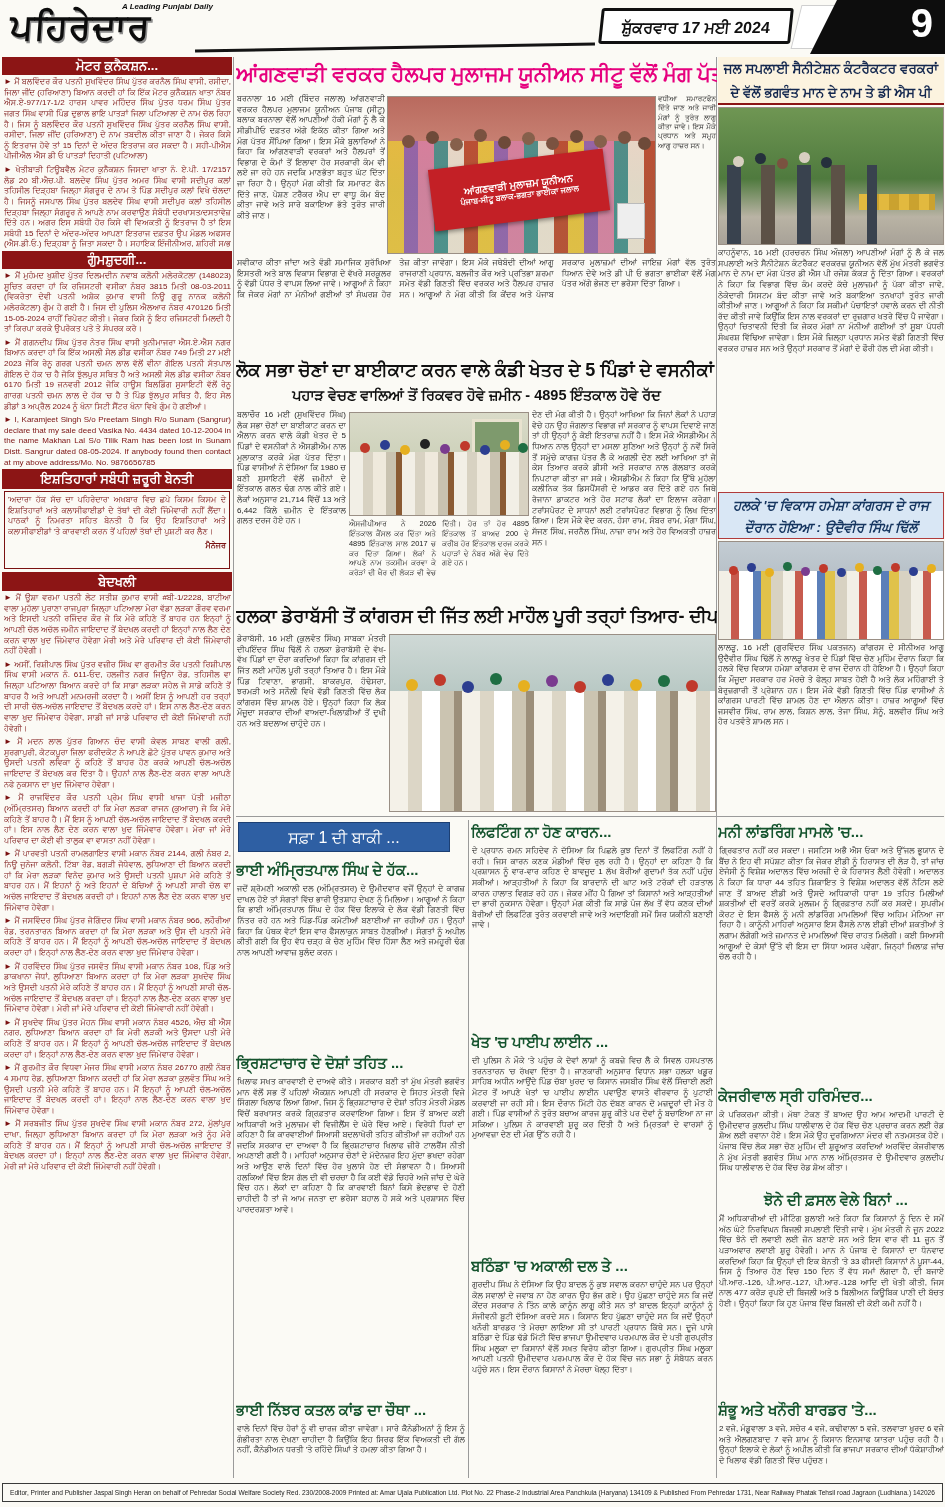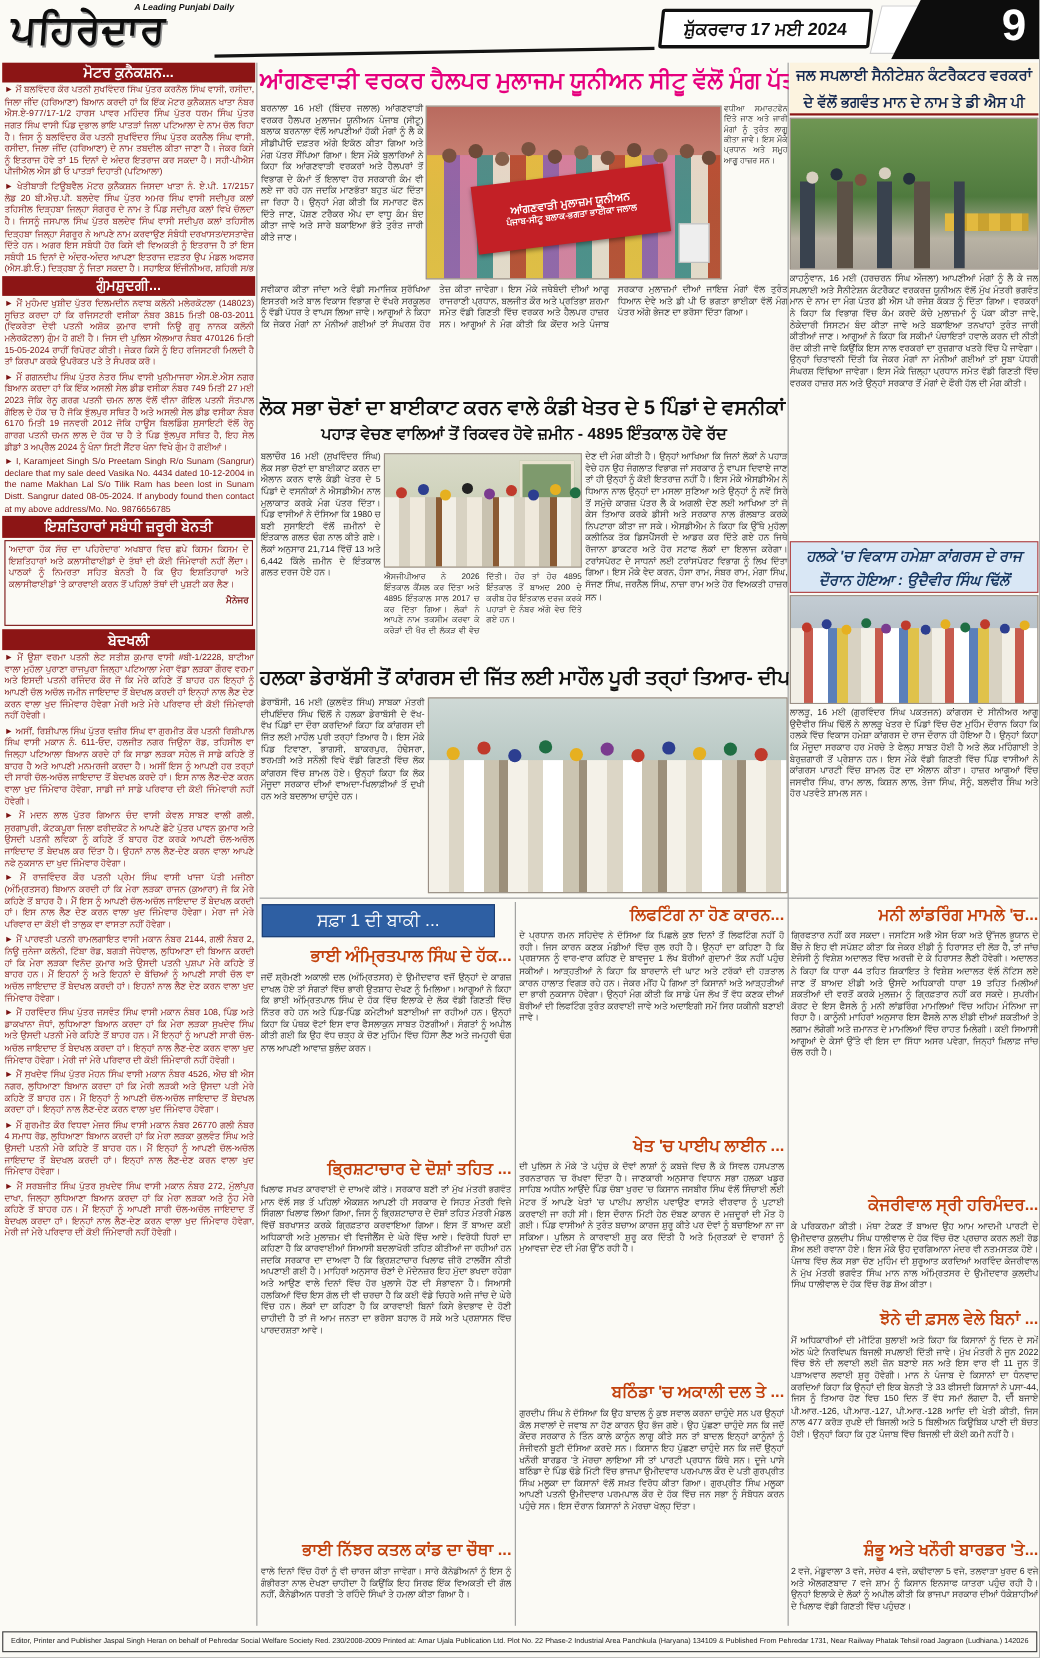--- a/index.html
+++ b/index.html
@@ -6,21 +6,21 @@
   .page{position:relative;width:945px;height:1507px;background:#fbfaf5;overflow:hidden;
         font-family:"Liberation Sans","DejaVu Sans",sans-serif;}
   .abs{position:absolute;box-sizing:border-box;}
   .bt{font-size:8px;line-height:1.33;text-align:justify;color:#1c1c1c;overflow:hidden;}
   .bt-sm{font-size:7.2px;line-height:1.3;}
   .cls{color:#7a1111;}
   .cls p{margin:0 0 3px 0;}
   .sechead{background:#8c1515;color:#fff;font-weight:bold;font-size:13px;text-align:center;overflow:hidden;}
   .h-mag{color:#e6007e;font-weight:bold;font-size:21px;text-align:center;white-space:nowrap;overflow:hidden;}
   .h-blk{color:#101010;font-weight:bold;text-align:center;white-space:nowrap;overflow:hidden;}
-  .conthead{font-weight:bold;font-size:15px;color:#c2410c;text-align:right;white-space:nowrap;overflow:hidden;}
+  .conthead{font-weight:bold;font-size:15px;color:#14532d;text-align:left;white-space:nowrap;overflow:hidden;}
   .rule-v{background:#9a9a9a;width:1px;}
   .rule-h{background:#9a9a9a;height:1px;}
   .photo{overflow:hidden;border:1px solid #9a8f85;background:#cbc6ba;}
   .ph-layer{position:absolute;}
   .banner{position:absolute;background:#c32026;transform:rotate(-7deg);color:#fff;font-weight:bold;
           display:flex;flex-direction:column;justify-content:center;text-align:center;
           box-shadow:0 2px 4px rgba(0,0,0,.4);}
   .mast-logo{font-weight:bold;font-size:36px;color:#0c0c0c;letter-spacing:1px;transform:skewX(-4deg);
              text-shadow:1.5px 1.5px 0 #8f8f8f;white-space:nowrap;}
   .mast-tag{font-size:8px;font-style:italic;font-weight:bold;color:#111;white-space:nowrap;}
@@ -87,20 +87,21 @@
 
   <div class="abs sechead" style="left:2px;top:572px;width:230px;height:19px;line-height:19px;">
     <span>ਬੇਦਖਲੀ</span>
   </div>
   <div class="abs bt cls" style="left:4px;top:593px;width:227px;height:883px;">
     <p>► ਮੈਂ ਊਸ਼ਾ ਵਰਮਾ ਪਤਨੀ ਲੇਟ ਸਤੀਸ਼ ਕੁਮਾਰ ਵਾਸੀ #ਬੀ-1/2228, ਬਾਟੀਆ ਵਾਲਾ ਮੁਹੱਲਾ ਪੁਰਾਣਾ ਰਾਜਪੁਰਾ ਜਿਲ੍ਹਾ ਪਟਿਆਲਾ ਮੇਰਾ ਵੱਡਾ ਲੜਕਾ ਗੌਰਵ ਵਰਮਾ ਅਤੇ ਇਸਦੀ ਪਤਨੀ ਰਜਿੰਦਰ ਕੌਰ ਜੋ ਕਿ ਮੇਰੇ ਕਹਿਣੇ ਤੋਂ ਬਾਹਰ ਹਨ ਇਨ੍ਹਾਂ ਨੂੰ ਆਪਣੀ ਚੱਲ ਅਚੱਲ ਜਮੀਨ ਜਾਇਦਾਦ ਤੋਂ ਬੇਦਖਲ ਕਰਦੀ ਹਾਂ ਇਨ੍ਹਾਂ ਨਾਲ ਲੈਣ ਦੇਣ ਕਰਨ ਵਾਲਾ ਖੁਦ ਜਿੰਮੇਵਾਰ ਹੋਵੇਗਾ ਮੇਰੀ ਅਤੇ ਮੇਰੇ ਪਰਿਵਾਰ ਦੀ ਕੋਈ ਜਿੰਮੇਵਾਰੀ ਨਹੀਂ ਹੋਵੇਗੀ।</p>
     <p>► ਅਸੀਂ, ਰਿਸ਼ੀਪਾਲ ਸਿੰਘ ਪੁੱਤਰ ਵਜ਼ੀਰ ਸਿੰਘ ਵਾ ਗੁਰਮੀਤ ਕੌਰ ਪਤਨੀ ਰਿਸ਼ੀਪਾਲ ਸਿੰਘ ਵਾਸੀ ਮਕਾਨ ਨੰ. 611-ਓਦ, ਹਲਜੀਤ ਨਗਰ ਜਿਉਨਾ ਰੋਡ, ਤਹਿਸੀਲ ਵਾ ਜਿਲ੍ਹਾ ਪਟਿਆਲਾ ਬਿਆਨ ਕਰਦੇ ਹਾਂ ਕਿ ਸਾਡਾ ਲੜਕਾ ਸਹੇਲ ਜੋ ਸਾਡੇ ਕਹਿਣੇ ਤੋਂ ਬਾਹਰ ਹੈ ਅਤੇ ਆਪਣੀ ਮਨਮਰਜੀ ਕਰਦਾ ਹੈ। ਅਸੀਂ ਇਸ ਨੂੰ ਆਪਣੀ ਹਰ ਤਰ੍ਹਾਂ ਦੀ ਸਾਰੀ ਚੱਲ-ਅਚੱਲ ਜਾਇਦਾਦ ਤੋਂ ਬੇਦਖਲ ਕਰਦੇ ਹਾਂ। ਇਸ ਨਾਲ ਲੈਣ-ਦੇਣ ਕਰਨ ਵਾਲਾ ਖੁਦ ਜਿੰਮੇਵਾਰ ਹੋਵੇਗਾ, ਸਾਡੀ ਜਾਂ ਸਾਡੇ ਪਰਿਵਾਰ ਦੀ ਕੋਈ ਜਿੰਮੇਵਾਰੀ ਨਹੀਂ ਹੋਵੇਗੀ।</p>
     <p>► ਮੈਂ ਮਦਨ ਲਾਲ ਪੁੱਤਰ ਗਿਆਨ ਚੰਦ ਵਾਸੀ ਕੇਵਲ ਸਾਬਣ ਵਾਲੀ ਗਲੀ, ਸੁਰਗਾਪੁਰੀ, ਕੋਟਕਪੂਰਾ ਜਿਲਾ ਫਰੀਦਕੋਟ ਨੇ ਆਪਣੇ ਛੋਟੇ ਪੁੱਤਰ ਪਾਵਨ ਕੁਮਾਰ ਅਤੇ ਉਸਦੀ ਪਤਨੀ ਲਵਿਕਾ ਨੂੰ ਕਹਿਣੇ ਤੋਂ ਬਾਹਰ ਹੋਣ ਕਰਕੇ ਆਪਣੀ ਚੱਲ-ਅਚੱਲ ਜਾਇਦਾਦ ਤੋਂ ਬੇਦਖਲ ਕਰ ਦਿੱਤਾ ਹੈ। ਉਹਨਾਂ ਨਾਲ ਲੈਣ-ਦੇਣ ਕਰਨ ਵਾਲਾ ਆਪਣੇ ਨਫੇ ਨੁਕਸਾਨ ਦਾ ਖੁਦ ਜਿੰਮੇਵਾਰ ਹੋਵੇਗਾ।</p>
     <p>► ਮੈਂ ਰਾਜਵਿੰਦਰ ਕੌਰ ਪਤਨੀ ਪ੍ਰੇਮ ਸਿੰਘ ਵਾਸੀ ਖਾਜਾ ਪੱਤੀ ਮਜੀਠਾ (ਅੰਮ੍ਰਿਤਸਰ) ਬਿਆਨ ਕਰਦੀ ਹਾਂ ਕਿ ਮੇਰਾ ਲੜਕਾ ਰਾਜਨ (ਕੁਆਰਾ) ਜੋ ਕਿ ਮੇਰੇ ਕਹਿਣੇ ਤੋਂ ਬਾਹਰ ਹੈ। ਮੈਂ ਇਸ ਨੂੰ ਆਪਣੀ ਚੱਲ-ਅਚੱਲ ਜਾਇਦਾਦ ਤੋਂ ਬੇਦਖਲ ਕਰਦੀ ਹਾਂ। ਇਸ ਨਾਲ ਲੈਣ ਦੇਣ ਕਰਨ ਵਾਲਾ ਖੁਦ ਜਿੰਮੇਵਾਰ ਹੋਵੇਗਾ। ਮੇਰਾ ਜਾਂ ਮੇਰੇ ਪਰਿਵਾਰ ਦਾ ਕੋਈ ਵੀ ਤਾਲੁਕ ਵਾ ਵਾਸਤਾ ਨਹੀਂ ਹੋਵੇਗਾ।</p>
     <p>► ਮੈਂ ਪਾਰਵਤੀ ਪਤਨੀ ਰਾਮਲਗਾਇਤ ਵਾਸੀ ਮਕਾਨ ਨੰਬਰ 2144, ਗਲੀ ਨੰਬਰ 2, ਨਿਊ ਜੁਨੇਜਾ ਕਲੋਨੀ, ਟਿੱਬਾ ਰੋਡ, ਬਗੜੀ ਜੋਧੇਵਾਲ, ਲੁਧਿਆਣਾ ਦੀ ਬਿਆਨ ਕਰਦੀ ਹਾਂ ਕਿ ਮੇਰਾ ਲੜਕਾ ਵਿਨੋਦ ਕੁਮਾਰ ਅਤੇ ਉਸਦੀ ਪਤਨੀ ਪੁਸ਼ਪਾ ਮੇਰੇ ਕਹਿਣੇ ਤੋਂ ਬਾਹਰ ਹਨ। ਮੈਂ ਇਹਨਾਂ ਨੂੰ ਅਤੇ ਇਹਨਾਂ ਦੇ ਬੱਚਿਆਂ ਨੂੰ ਆਪਣੀ ਸਾਰੀ ਚੱਲ ਵਾ ਅਚੱਲ ਜਾਇਦਾਦ ਤੋਂ ਬੇਦਖਲ ਕਰਦੀ ਹਾਂ। ਇਹਨਾਂ ਨਾਲ ਲੈਣ ਦੇਣ ਕਰਨ ਵਾਲਾ ਖੁਦ ਜਿੰਮੇਵਾਰ ਹੋਵੇਗਾ।</p>
+    <p>► ਮੈਂ ਜਸਵਿੰਦਰ ਸਿੰਘ ਪੁੱਤਰ ਜੋਗਿੰਦਰ ਸਿੰਘ ਵਾਸੀ ਮਕਾਨ ਨੰਬਰ 966, ਲਹੌਰੀਆ ਰੋਡ, ਤਰਨਤਾਰਨ ਬਿਆਨ ਕਰਦਾ ਹਾਂ ਕਿ ਮੇਰਾ ਲੜਕਾ ਅਤੇ ਉਸ ਦੀ ਪਤਨੀ ਮੇਰੇ ਕਹਿਣੇ ਤੋਂ ਬਾਹਰ ਹਨ। ਮੈਂ ਇਨ੍ਹਾਂ ਨੂੰ ਆਪਣੀ ਚੱਲ-ਅਚੱਲ ਜਾਇਦਾਦ ਤੋਂ ਬੇਦਖਲ ਕਰਦਾ ਹਾਂ। ਇਨ੍ਹਾਂ ਨਾਲ ਲੈਣ-ਦੇਣ ਕਰਨ ਵਾਲਾ ਖੁਦ ਜਿੰਮੇਵਾਰ ਹੋਵੇਗਾ।</p>
     <p>► ਮੈਂ ਹਰਵਿੰਦਰ ਸਿੰਘ ਪੁੱਤਰ ਜਸਵੰਤ ਸਿੰਘ ਵਾਸੀ ਮਕਾਨ ਨੰਬਰ 108, ਪਿੰਡ ਅਤੇ ਡਾਕਖਾਨਾ ਜੋਧਾਂ, ਲੁਧਿਆਣਾ ਬਿਆਨ ਕਰਦਾ ਹਾਂ ਕਿ ਮੇਰਾ ਲੜਕਾ ਸੁਖਦੇਵ ਸਿੰਘ ਅਤੇ ਉਸਦੀ ਪਤਨੀ ਮੇਰੇ ਕਹਿਣੇ ਤੋਂ ਬਾਹਰ ਹਨ। ਮੈਂ ਇਨ੍ਹਾਂ ਨੂੰ ਆਪਣੀ ਸਾਰੀ ਚੱਲ-ਅਚੱਲ ਜਾਇਦਾਦ ਤੋਂ ਬੇਦਖਲ ਕਰਦਾ ਹਾਂ। ਇਨ੍ਹਾਂ ਨਾਲ ਲੈਣ-ਦੇਣ ਕਰਨ ਵਾਲਾ ਖੁਦ ਜਿੰਮੇਵਾਰ ਹੋਵੇਗਾ। ਮੇਰੀ ਜਾਂ ਮੇਰੇ ਪਰਿਵਾਰ ਦੀ ਕੋਈ ਜਿੰਮੇਵਾਰੀ ਨਹੀਂ ਹੋਵੇਗੀ।</p>
     <p>► ਮੈਂ ਸੁਖਦੇਵ ਸਿੰਘ ਪੁੱਤਰ ਮੋਹਨ ਸਿੰਘ ਵਾਸੀ ਮਕਾਨ ਨੰਬਰ 4526, ਐਚ ਬੀ ਐਸ ਨਗਰ, ਲੁਧਿਆਣਾ ਬਿਆਨ ਕਰਦਾ ਹਾਂ ਕਿ ਮੇਰੀ ਲੜਕੀ ਅਤੇ ਉਸਦਾ ਪਤੀ ਮੇਰੇ ਕਹਿਣੇ ਤੋਂ ਬਾਹਰ ਹਨ। ਮੈਂ ਇਨ੍ਹਾਂ ਨੂੰ ਆਪਣੀ ਚੱਲ-ਅਚੱਲ ਜਾਇਦਾਦ ਤੋਂ ਬੇਦਖਲ ਕਰਦਾ ਹਾਂ। ਇਨ੍ਹਾਂ ਨਾਲ ਲੈਣ-ਦੇਣ ਕਰਨ ਵਾਲਾ ਖੁਦ ਜਿੰਮੇਵਾਰ ਹੋਵੇਗਾ।</p>
     <p>► ਮੈਂ ਗੁਰਮੀਤ ਕੌਰ ਵਿਧਵਾ ਮੇਜਰ ਸਿੰਘ ਵਾਸੀ ਮਕਾਨ ਨੰਬਰ 26770 ਗਲੀ ਨੰਬਰ 4 ਸਮਾਧ ਰੋਡ, ਲੁਧਿਆਣਾ ਬਿਆਨ ਕਰਦੀ ਹਾਂ ਕਿ ਮੇਰਾ ਲੜਕਾ ਕੁਲਵੰਤ ਸਿੰਘ ਅਤੇ ਉਸਦੀ ਪਤਨੀ ਮੇਰੇ ਕਹਿਣੇ ਤੋਂ ਬਾਹਰ ਹਨ। ਮੈਂ ਇਨ੍ਹਾਂ ਨੂੰ ਆਪਣੀ ਚੱਲ-ਅਚੱਲ ਜਾਇਦਾਦ ਤੋਂ ਬੇਦਖਲ ਕਰਦੀ ਹਾਂ। ਇਨ੍ਹਾਂ ਨਾਲ ਲੈਣ-ਦੇਣ ਕਰਨ ਵਾਲਾ ਖੁਦ ਜਿੰਮੇਵਾਰ ਹੋਵੇਗਾ।</p>
     <p>► ਮੈਂ ਸਰਬਜੀਤ ਸਿੰਘ ਪੁੱਤਰ ਸੁਖਦੇਵ ਸਿੰਘ ਵਾਸੀ ਮਕਾਨ ਨੰਬਰ 272, ਮੁੱਲਾਂਪੁਰ ਦਾਖਾ, ਜਿਲ੍ਹਾ ਲੁਧਿਆਣਾ ਬਿਆਨ ਕਰਦਾ ਹਾਂ ਕਿ ਮੇਰਾ ਲੜਕਾ ਅਤੇ ਨੂੰਹ ਮੇਰੇ ਕਹਿਣੇ ਤੋਂ ਬਾਹਰ ਹਨ। ਮੈਂ ਇਨ੍ਹਾਂ ਨੂੰ ਆਪਣੀ ਸਾਰੀ ਚੱਲ-ਅਚੱਲ ਜਾਇਦਾਦ ਤੋਂ ਬੇਦਖਲ ਕਰਦਾ ਹਾਂ। ਇਨ੍ਹਾਂ ਨਾਲ ਲੈਣ-ਦੇਣ ਕਰਨ ਵਾਲਾ ਖੁਦ ਜਿੰਮੇਵਾਰ ਹੋਵੇਗਾ, ਮੇਰੀ ਜਾਂ ਮੇਰੇ ਪਰਿਵਾਰ ਦੀ ਕੋਈ ਜਿੰਮੇਵਾਰੀ ਨਹੀਂ ਹੋਵੇਗੀ।</p>
   </div>
 
   <div class="abs h-mag" style="left:236px;top:57px;width:481px;height:34px;line-height:34px;">ਆਂਗਣਵਾੜੀ ਵਰਕਰ ਹੈਲਪਰ ਮੁਲਾਜਮ ਯੂਨੀਅਨ ਸੀਟੂ ਵੱਲੋਂ ਮੰਗ ਪੱਤਰ ਸੌਂਪਿਆ</div>
   <div class="abs bt" style="left:237px;top:94px;width:148px;height:162px;">ਬਰਨਾਲਾ 16 ਮਈ (ਬਿੰਦਰ ਜਲਾਲ) ਆਂਗਣਵਾੜੀ ਵਰਕਰ ਹੈਲਪਰ ਮੁਲਾਜਮ ਯੂਨੀਅਨ ਪੰਜਾਬ (ਸੀਟੂ) ਬਲਾਕ ਬਰਨਾਲਾ ਵੱਲੋਂ ਆਪਣੀਆਂ ਹੱਕੀ ਮੰਗਾਂ ਨੂੰ ਲੈ ਕੇ ਸੀਡੀਪੀਓ ਦਫ਼ਤਰ ਅੱਗੇ ਇਕੱਠ ਕੀਤਾ ਗਿਆ ਅਤੇ ਮੰਗ ਪੱਤਰ ਸੌਂਪਿਆ ਗਿਆ। ਇਸ ਮੌਕੇ ਬੁਲਾਰਿਆਂ ਨੇ ਕਿਹਾ ਕਿ ਆਂਗਣਵਾੜੀ ਵਰਕਰਾਂ ਅਤੇ ਹੈਲਪਰਾਂ ਤੋਂ ਵਿਭਾਗ ਦੇ ਕੰਮਾਂ ਤੋਂ ਇਲਾਵਾ ਹੋਰ ਸਰਕਾਰੀ ਕੰਮ ਵੀ ਲਏ ਜਾ ਰਹੇ ਹਨ ਜਦਕਿ ਮਾਣਭੱਤਾ ਬਹੁਤ ਘੱਟ ਦਿੱਤਾ ਜਾ ਰਿਹਾ ਹੈ। ਉਨ੍ਹਾਂ ਮੰਗ ਕੀਤੀ ਕਿ ਸਮਾਰਟ ਫੋਨ ਦਿੱਤੇ ਜਾਣ, ਪੋਸ਼ਣ ਟਰੈਕਰ ਐਪ ਦਾ ਵਾਧੂ ਕੰਮ ਬੰਦ ਕੀਤਾ ਜਾਵੇ ਅਤੇ ਸਾਰੇ ਬਕਾਇਆ ਭੱਤੇ ਤੁਰੰਤ ਜਾਰੀ ਕੀਤੇ ਜਾਣ।</div>
 
   <div class="abs photo" style="left:387px;top:96px;width:269px;height:158px;">

